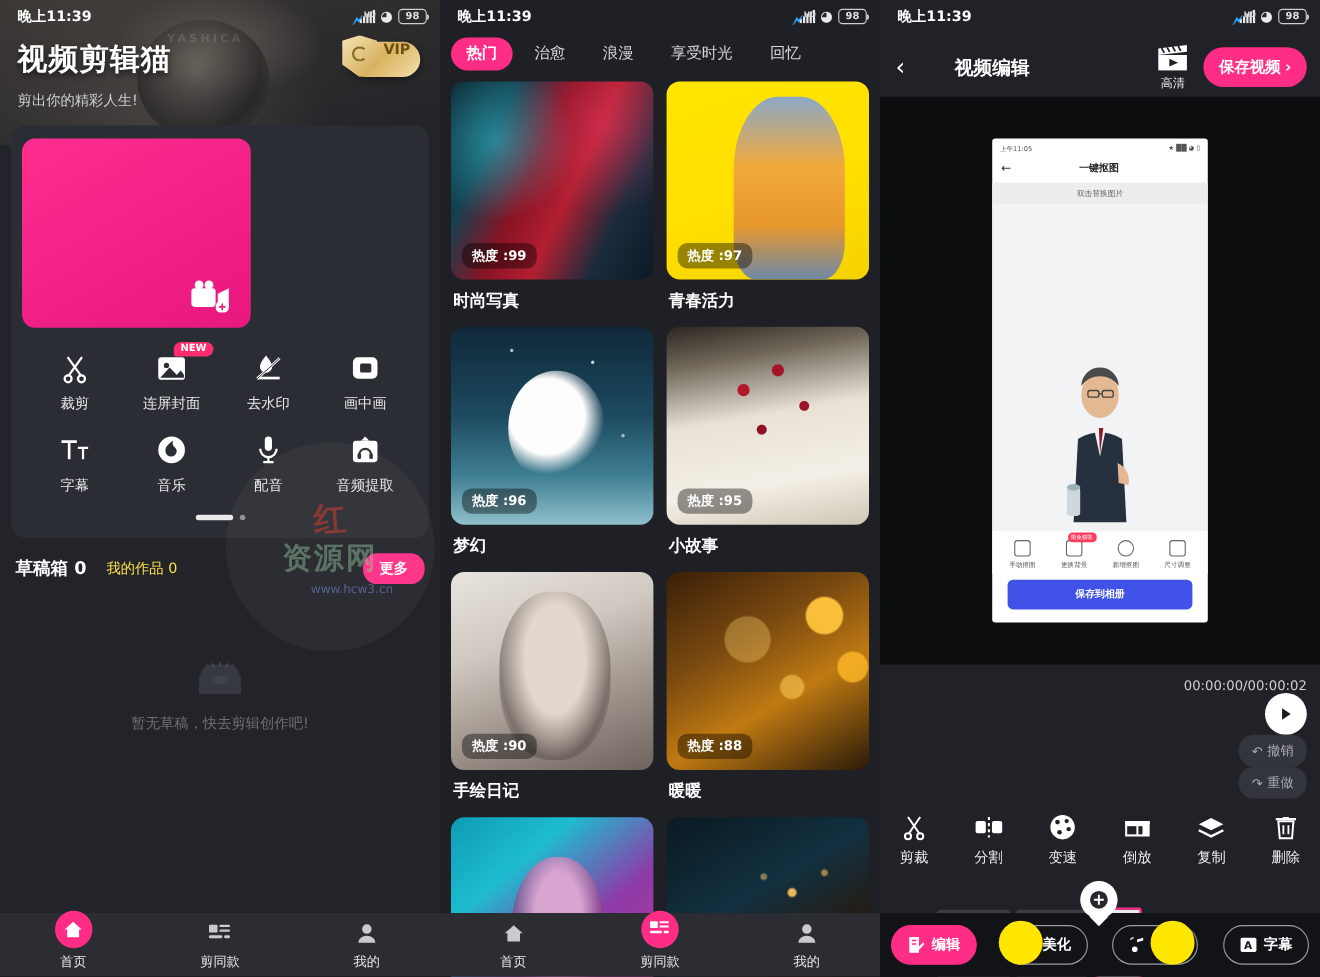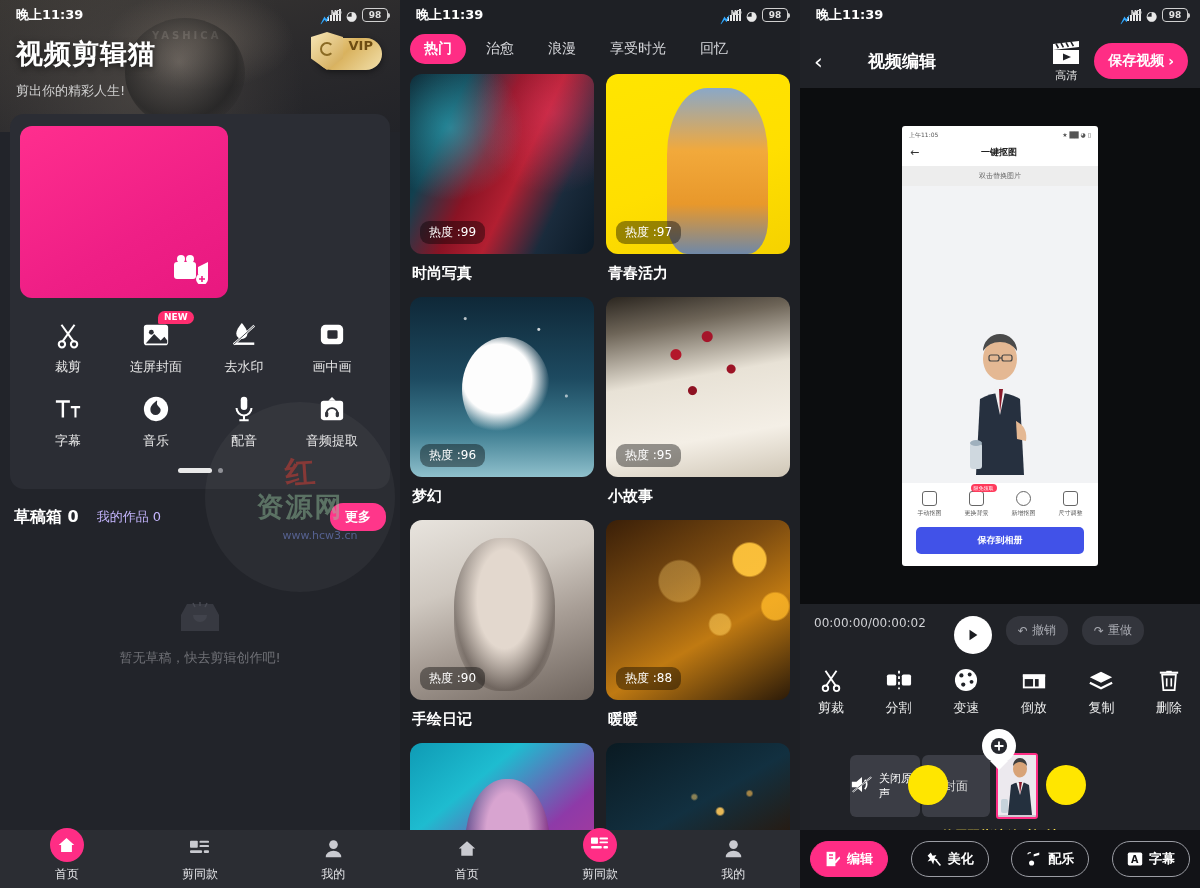--- a/index.html
+++ b/index.html
@@ -118,21 +118,21 @@
     position: absolute; top: -9px; left: 50%; margin-left: 2px;
     background: #ff2d6f; color: #fff; font-size: 9px; font-weight: bold;
     padding: 1px 6px 2px 6px; border-radius: 8px 8px 8px 2px;
   }
   .pager { display: flex; justify-content: center; align-items: center; gap: 6px; margin-top: 18px; }
   .pager .bar { width: 34px; height: 5px; border-radius: 3px; background: #e9e9e9; }
   .pager .dot { width: 5px; height: 5px; border-radius: 50%; background: #8b8d93; }
 
   .draft-head { display: flex; align-items: center; padding: 14px 14px 0 14px; position: relative; z-index: 10; }
   .draft-t { font-size: 16px; font-weight: bold; color: #fff; }
-  .draft-t2 { font-size: 13px; color: #c4b5fd; margin-left: 18px; }
+  .draft-t2 { font-size: 13px; color: #fde047; margin-left: 18px; }
   .more-btn {
     margin-left: auto; background: #ff2d85; color: #fff; font-size: 13px;
     padding: 5px 15px; border-radius: 13px; font-weight: bold;
   }
   .draft-empty {
     margin-top: 70px; display: flex; flex-direction: column; align-items: center; gap: 10px;
   }
   .draft-empty .box-ico { opacity: .55; }
   .draft-empty .txt { font-size: 13px; color: #6f7076; }
 
@@ -171,21 +171,21 @@
   .tab.active { background: #ff2d85; color: #fff; border-radius: 15px; font-weight: bold; }
   .grid2 {
     display: grid; grid-template-columns: 1fr 1fr; gap: 10px 12px; padding: 0 10px;
   }
   .card-wrap { display: flex; flex-direction: column; }
   .card-img {
     width: 100%; height: 180px; border-radius: 12px; position: relative; overflow: hidden;
   }
   .heat {
     position: absolute; left: 10px; bottom: 10px; background: rgba(0,0,0,.40);
-    color: #fff; font-size: 12px; padding: 3px 9px; border-radius: 9px; font-weight: normal;
+    color: #fff; font-size: 12px; padding: 3px 9px; border-radius: 9px; font-weight: bold;
   }
   .card-t { font-size: 15px; color: #fff; font-weight: bold; margin: 10px 0 4px 2px; }
 
   
   .img-a { background:
       linear-gradient(115deg,#0d2430 0%,#12404f 22%,#8a1324 42%,#b21f31 58%,#1a2b3c 78%,#0c1a26 100%); }
   .img-a::before{content:"";position:absolute;inset:0;
       background: radial-gradient(circle at 22% 30%, rgba(60,220,240,.45), transparent 38%),
                   radial-gradient(circle at 78% 22%, rgba(255,70,120,.35), transparent 40%);}
   .img-b { background: linear-gradient(160deg,#ffe500 0%, #ffdf00 55%, #f5d200 100%); }
@@ -254,21 +254,21 @@
   .pp-person { width: 88px; height: 150px; position: relative; margin-bottom: 8px; }
   .pp-tools { display: flex; justify-content: space-around; padding: 8px 4px 4px 4px; background: #fff; position: relative; }
   .pp-tool { display: flex; flex-direction: column; align-items: center; gap: 3px; position: relative; }
   .pp-tool .ic { width: 15px; height: 15px; border: 1px solid #666; border-radius: 3px; }
   .pp-tool .lb { font-size: 6px; color: #555; }
   .pp-badge { position: absolute; top: -7px; left: 6px; background: #ff3b5c; color: #fff;
     font-size: 5px; padding: 1px 3px; border-radius: 4px; white-space: nowrap; }
   .pp-save { margin: 5px 14px 12px 14px; background: #4152e8; color: #fff; text-align: center;
     border-radius: 5px; padding: 7px 0; font-size: 9px; font-weight: bold; }
 
-  .tl-head { display: flex; align-items: flex-start; padding: 12px 12px 0 14px; }
+  .tl-head { display: flex; align-items: flex-end; padding: 12px 12px 0 14px; flex-direction: column; }
   .tl-time { font-size: 12px; color: #cfd0d4; }
   .play-btn {
     width: 38px; height: 38px; border-radius: 50%; background: #fff; margin-left: 28px;
     display: flex; align-items: center; justify-content: center;
   }
   .undo-chip {
     margin-left: 14px; background: #33353c; color: #a9abb2; font-size: 12px;
     padding: 6px 12px; border-radius: 14px; display: flex; align-items: center; gap: 4px;
   }
   .ops { display: flex; justify-content: space-between; padding: 14px 18px 0 18px; }

